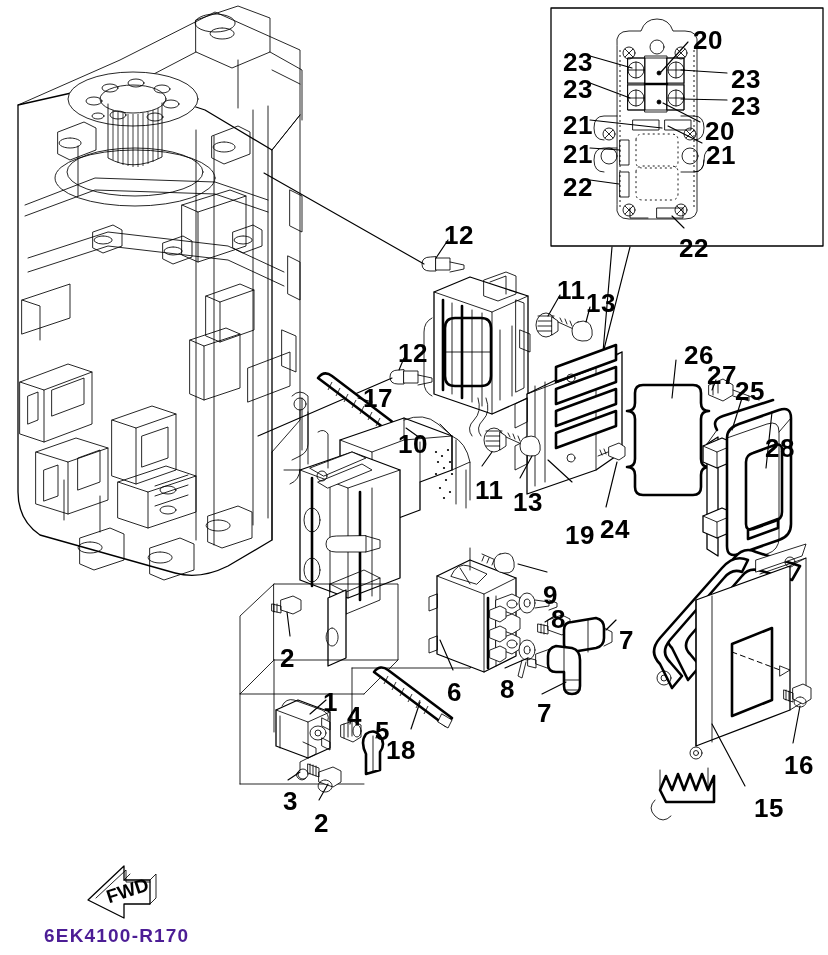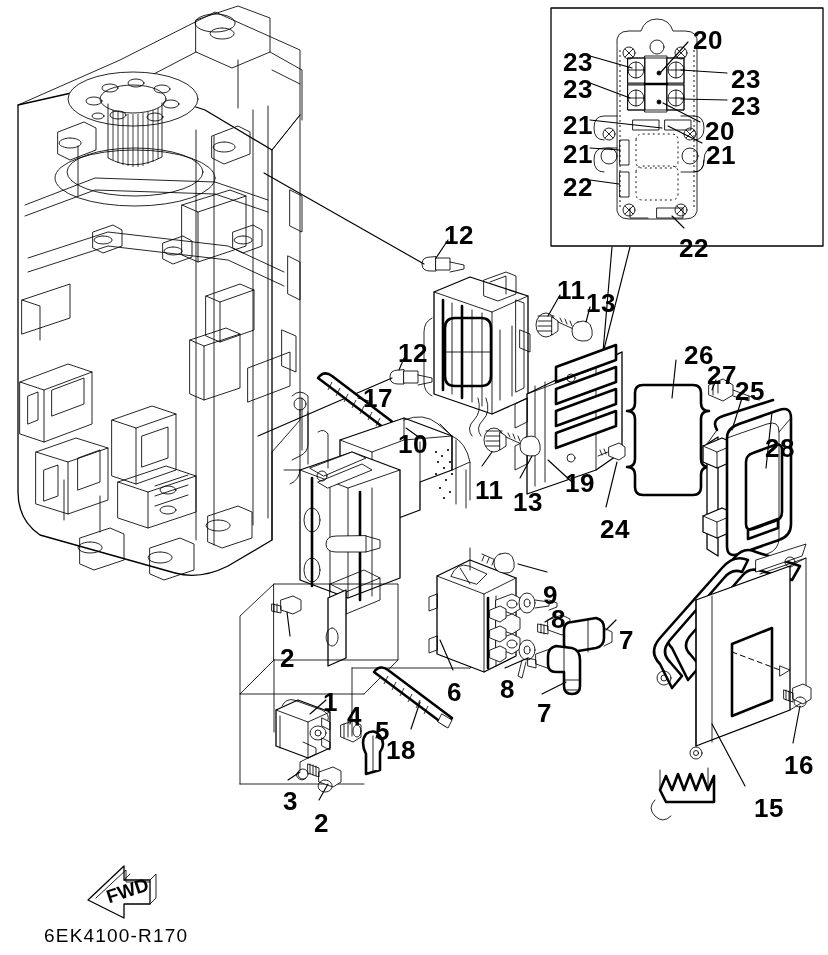--- a/index.html
+++ b/index.html
@@ -25,23 +25,23 @@
     letter-spacing:0.5px;
     line-height:1;
     white-space:nowrap;
     user-select:none;
   }
   .pn{
     position:absolute;
     left:44px; top:925px;
     font-family:"Liberation Sans", sans-serif;
     font-size:19px;
-    font-weight:400;
+    font-weight:700;
     letter-spacing:1.2px;
-    color:#000000;
+    color:#4c1d95;
     white-space:nowrap;
   }
   .fwdtxt{
     position:absolute;
     font-family:"Liberation Sans", sans-serif;
     font-size:19px;
     font-weight:700;
     color:#000;
     white-space:nowrap;
   }
@@ -730,21 +730,21 @@
       <div class="lbl" style="left: 586px; top: 290px;">13</div>
       <div class="lbl" style="left: 398px; top: 340px;">12</div>
       <div class="lbl" style="left: 684px; top: 342px;">26</div>
       <div class="lbl" style="left: 707px; top: 362px;">27</div>
       <div class="lbl" style="left: 735px; top: 378px;">25</div>
       <div class="lbl" style="left: 765px; top: 395px; margin-top: 40px;">28</div>
       <div class="lbl" style="left: 363px; top: 385px;">17</div>
       <div class="lbl" style="left: 398px; top: 411px; margin-top: 20px;">10</div>
       <div class="lbl" style="left: 475px; top: 477px;">11</div>
       <div class="lbl" style="left: 513px; top: 489px;">13</div>
-      <div class="lbl" style="left: 565px; top: 470px;">19</div>
+      <div class="lbl" style="left: 565px; top: 522px;">19</div>
       <div class="lbl" style="left: 600px; top: 516px;">24</div>
       <div class="lbl" style="left: 543px; top: 582px;">9</div>
       <div class="lbl" style="left: 551px; top: 606px;">8</div>
       <div class="lbl" style="left: 619px; top: 627px;">7</div>
       <div class="lbl" style="left: 280px; top: 645px;">2</div>
       <div class="lbl" style="left: 447px; top: 679px;">6</div>
       <div class="lbl" style="left: 500px; top: 676px;">8</div>
       <div class="lbl" style="left: 537px; top: 700px;">7</div>
       <div class="lbl" style="left: 323px; top: 689px;">1</div>
       <div class="lbl" style="left: 347px; top: 703px;">4</div>

